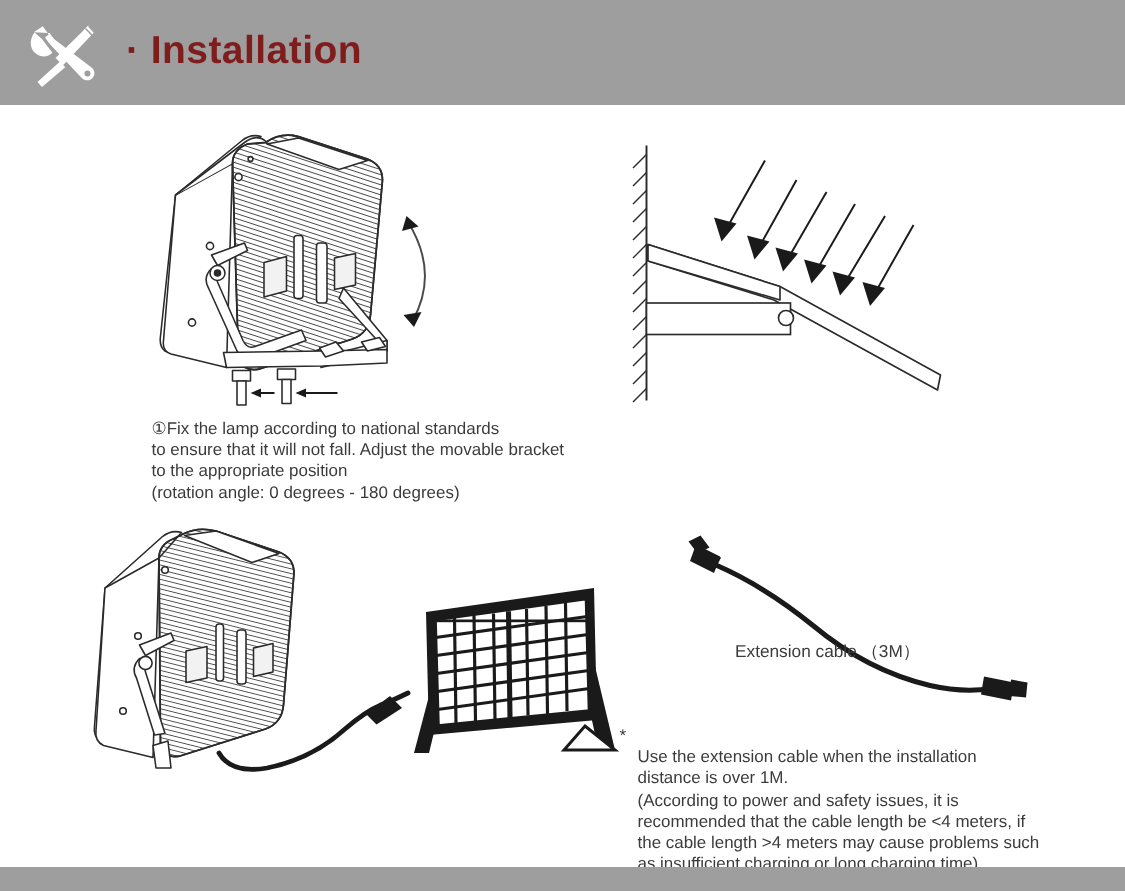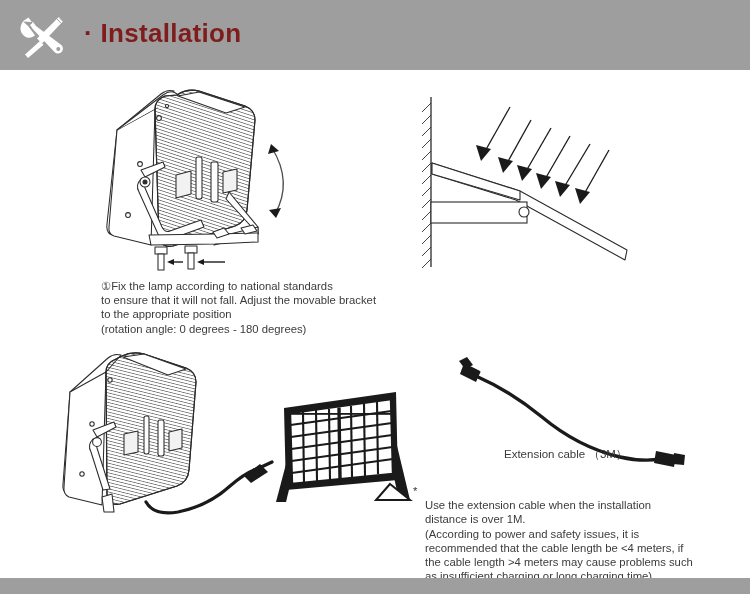--- a/index.html
+++ b/index.html
@@ -66,25 +66,24 @@
 
   #fig2 { left: 420px; top: 95px;  width: 245px; height: 175px; }
   #cap2 { left: 404px; top: 281px; width: 345px; }
 
   #fig3 { left: 58px;  top: 352px; width: 370px; height: 165px; }
   #cap3 { left: 78px;  top: 535px; width: 340px; }
 
   #fig4 { left: 440px; top: 355px; width: 250px; height: 125px; }
   #cablelabel {
     position: absolute;
-    left: 504px; top: 427px;
+    left: 490px; top: 427px;
     color: #3b3b3b;
     font-size: 11.5px;
     white-space: nowrap;
-    margin-top: 20px;
   }
   #cap4 { left: 425px; top: 484px; width: 320px; }
   #cap4 .star {
     position: absolute;
     left: -12px; top: 0;
   }
 </style>
 </head>
 <body>
 

